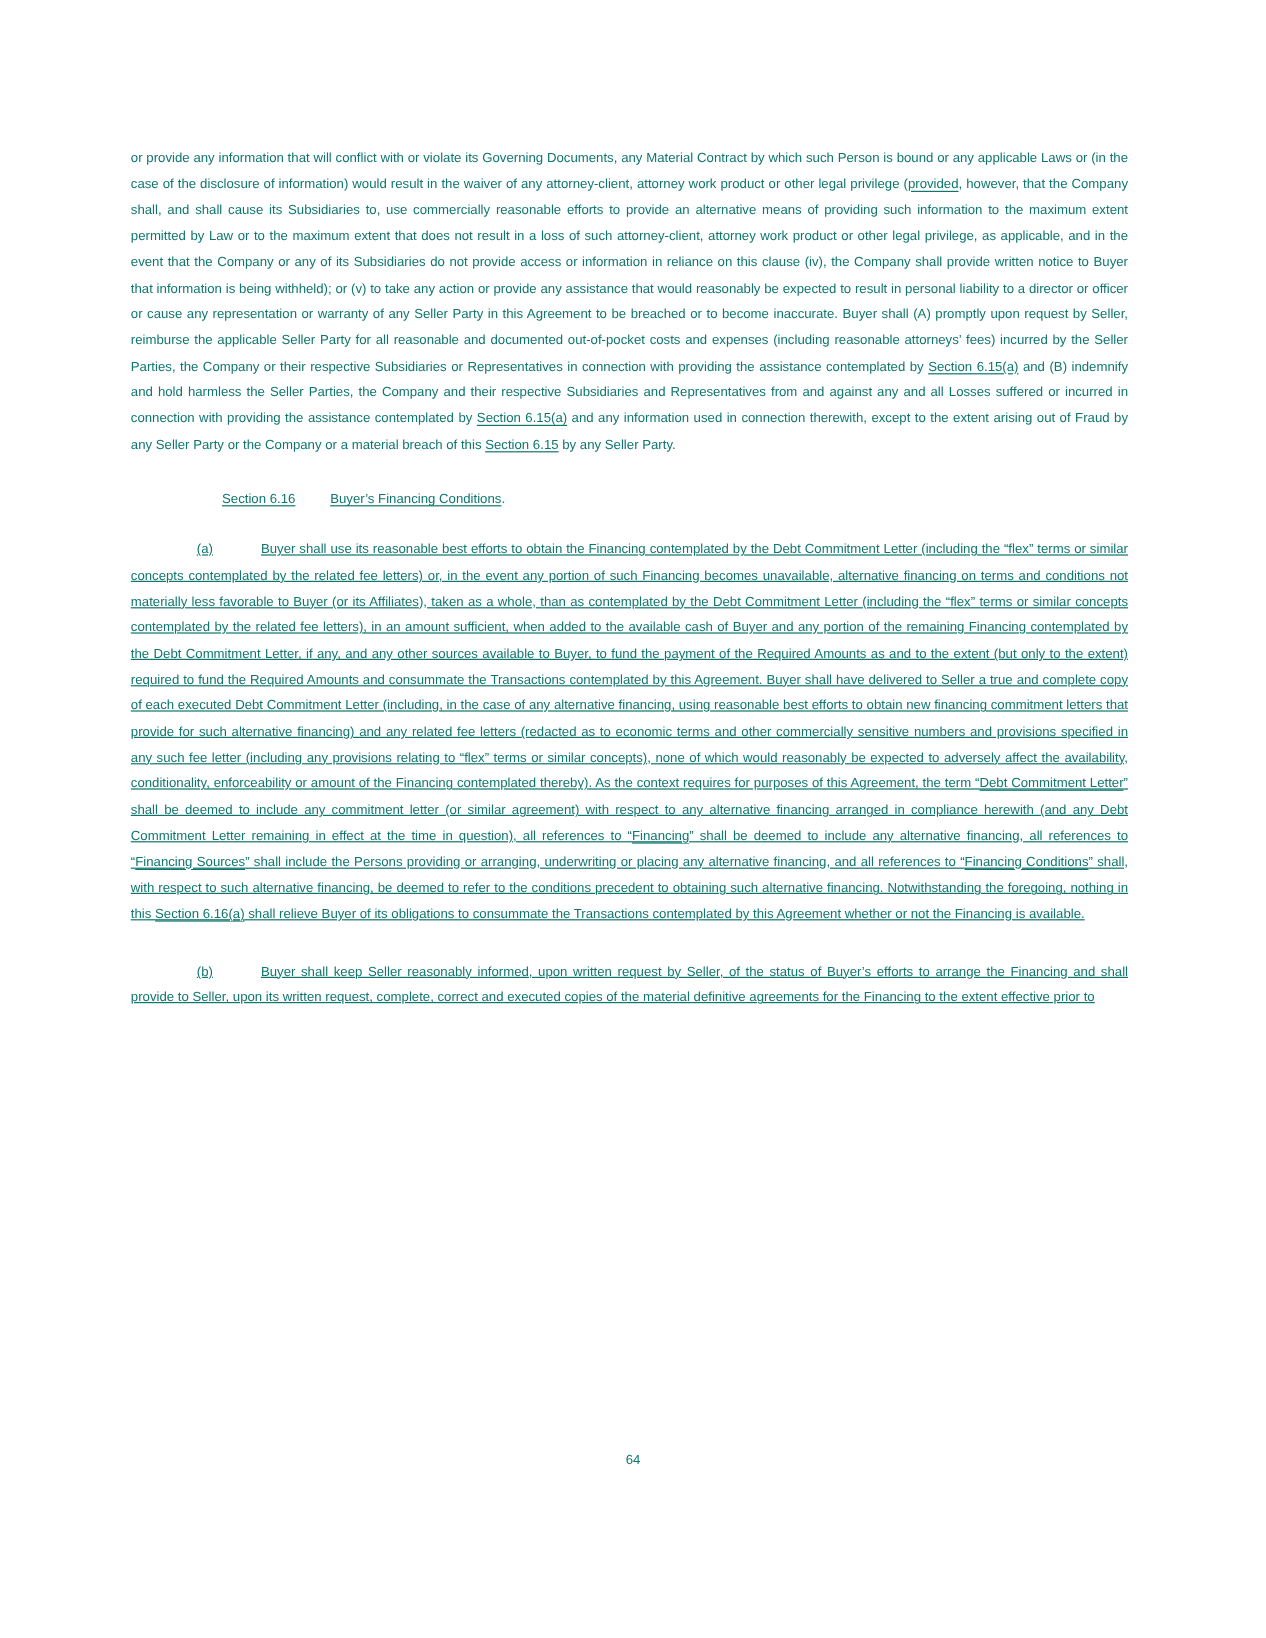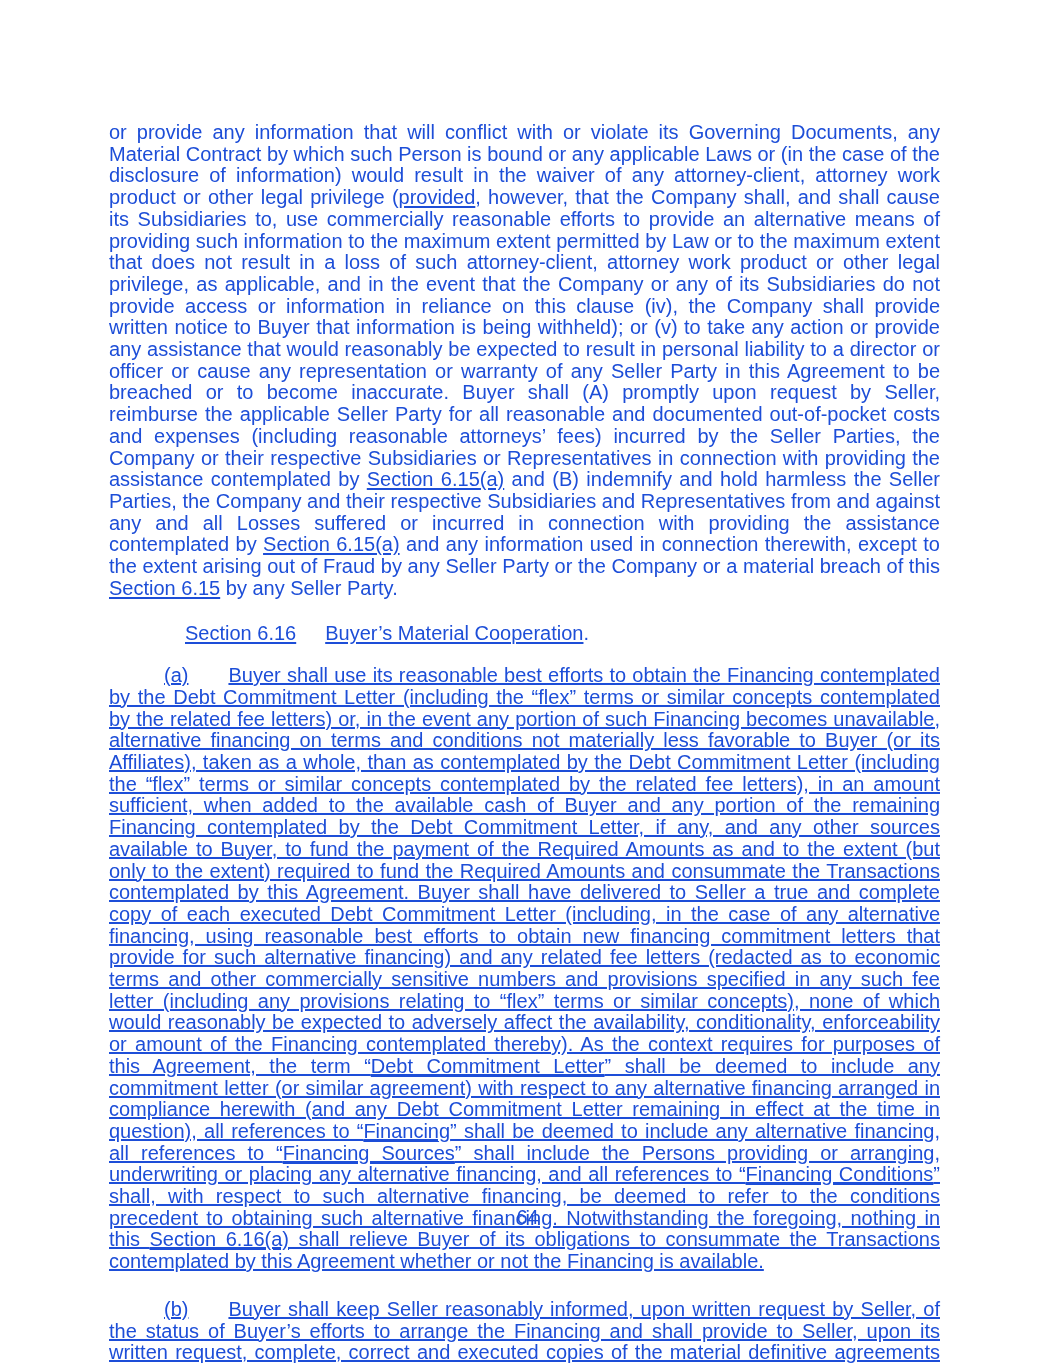--- a/index.html
+++ b/index.html
@@ -1,23 +1,23 @@
 <!DOCTYPE html>
 <html><head>
 <meta charset="utf-8">
 <style>
   html, body { margin: 0; padding: 0; background: #ffffff; }
   .page {
     position: relative;
     width: 1055px;
     height: 1365px;
     background: #ffffff;
-    color: #1d4ed8;
+    color: #0f766e;
     font-family: "Liberation Sans", "DejaVu Sans", sans-serif;
-    font-size: 20px;
+    font-size: 11px;
     line-height: 21.7px;
     overflow: hidden;
   }
   .doc-body {
     position: absolute;
     left: 109px;
     top: 122px;
     width: 831px;
   }
   .para { margin: 0; text-align: justify; }
@@ -35,18 +35,18 @@
     width: 100%;
     text-align: center;
   }
 </style>
 </head>
 <body>
 
 <div class="page">
   <div class="doc-body" id="doc-body">
       <p class="para flush"><span>or provide any information that will conflict with or violate its Governing Documents, any Material Contract by which such Person is bound or any applicable Laws or (in the case of the disclosure of information) would result in the waiver of any attorney-client, attorney work product or other legal privilege (</span><span class="u">provided</span><span>, however, that the Company shall, and shall cause its Subsidiaries to, use commercially reasonable efforts to provide an alternative means of providing such information to the maximum extent permitted by Law or to the maximum extent that does not result in a loss of such attorney-client, attorney work product or other legal privilege, as applicable, and in the event that the Company or any of its Subsidiaries do not provide access or information in reliance on this clause (iv), the Company shall provide written notice to Buyer that information is being withheld); or (v) to take any action or provide any assistance that would reasonably be expected to result in personal liability to a director or officer or cause any representation or warranty of any Seller Party in this Agreement to be breached or to become inaccurate.  Buyer shall (A) promptly upon request by Seller, reimburse the applicable Seller Party for all reasonable and documented out-of-pocket costs and expenses (including reasonable attorneys’ fees) incurred by the Seller Parties, the Company or their respective Subsidiaries or Representatives in connection with providing the assistance contemplated by </span><span class="u">Section 6.15(a)</span><span> and (B) indemnify and hold harmless the Seller Parties, the Company and their respective Subsidiaries and Representatives from and against any and all Losses suffered or incurred in connection with providing the assistance contemplated by </span><span class="u">Section 6.15(a)</span><span> and any information used in connection therewith, except to the extent arising out of Fraud by any Seller Party or the Company or a material breach of this </span><span class="u">Section 6.15</span><span> by any Seller Party.</span></p>
-      <p class="para heading"><span class="u">Section 6.16</span><span class="tab"></span><span class="u">Buyer’s Material Cooperation</span><span>.</span></p>
+      <p class="para heading"><span class="u">Section 6.16</span><span class="tab"></span><span class="u">Buyer’s Financing Conditions</span><span>.</span></p>
       <p class="para indent"><span>(a)</span><span class="tab"></span><span>Buyer shall use its reasonable best efforts to obtain the Financing contemplated by the Debt Commitment Letter (including the “flex” terms or similar concepts contemplated by the related fee letters) or, in the event any portion of such Financing becomes unavailable, alternative financing on terms and conditions not materially less favorable to Buyer (or its Affiliates), taken as a whole, than as contemplated by the Debt Commitment Letter (including the “flex” terms or similar concepts contemplated by the related fee letters), in an amount sufficient, when added to the available cash of Buyer and any portion of the remaining Financing contemplated by the Debt Commitment Letter, if any, and any other sources available to Buyer, to fund the payment of the Required Amounts as and to the extent (but only to the extent) required to fund the Required Amounts and consummate the Transactions contemplated by this Agreement.  Buyer shall have delivered to Seller a true and complete copy of each executed Debt Commitment Letter (including, in the case of any alternative financing, using reasonable best efforts to obtain new financing commitment letters that provide for such alternative financing) and any related fee letters (redacted as to economic terms and other commercially sensitive numbers and provisions specified in any such fee letter (including any provisions relating to “flex” terms or similar concepts), none of which would reasonably be expected to adversely affect the availability, conditionality, enforceability or amount of the Financing contemplated thereby).  As the context requires for purposes of this Agreement, the term “</span><span class="u">Debt Commitment Letter</span><span>” shall be deemed to include any commitment letter (or similar agreement) with respect to any alternative financing arranged in compliance herewith (and any Debt Commitment Letter remaining in effect at the time in question), all references to “</span><span class="u">Financing</span><span>” shall be deemed to include any alternative financing, all references to “</span><span class="u">Financing Sources</span><span>” shall include the Persons providing or arranging, underwriting or placing any alternative financing, and all references to “</span><span class="u">Financing Conditions</span><span>” shall, with respect to such alternative financing, be deemed to refer to the conditions precedent to obtaining such alternative financing.  Notwithstanding the foregoing, nothing in this </span><span class="u">Section 6.16(a)</span><span> shall relieve Buyer of its obligations to consummate the Transactions contemplated by this Agreement whether or not the Financing is available.</span></p>
       <p class="para indent"><span>(b)</span><span class="tab"></span><span>Buyer shall keep Seller reasonably informed, upon written request by Seller, of the status of Buyer’s efforts to arrange the Financing and shall provide to Seller, upon its written request, complete, correct and executed copies of the material definitive agreements for the Financing to the extent effective prior to</span></p>
     </div>
   <div class="footer">64</div>
 </div>
 
 </body></html>

